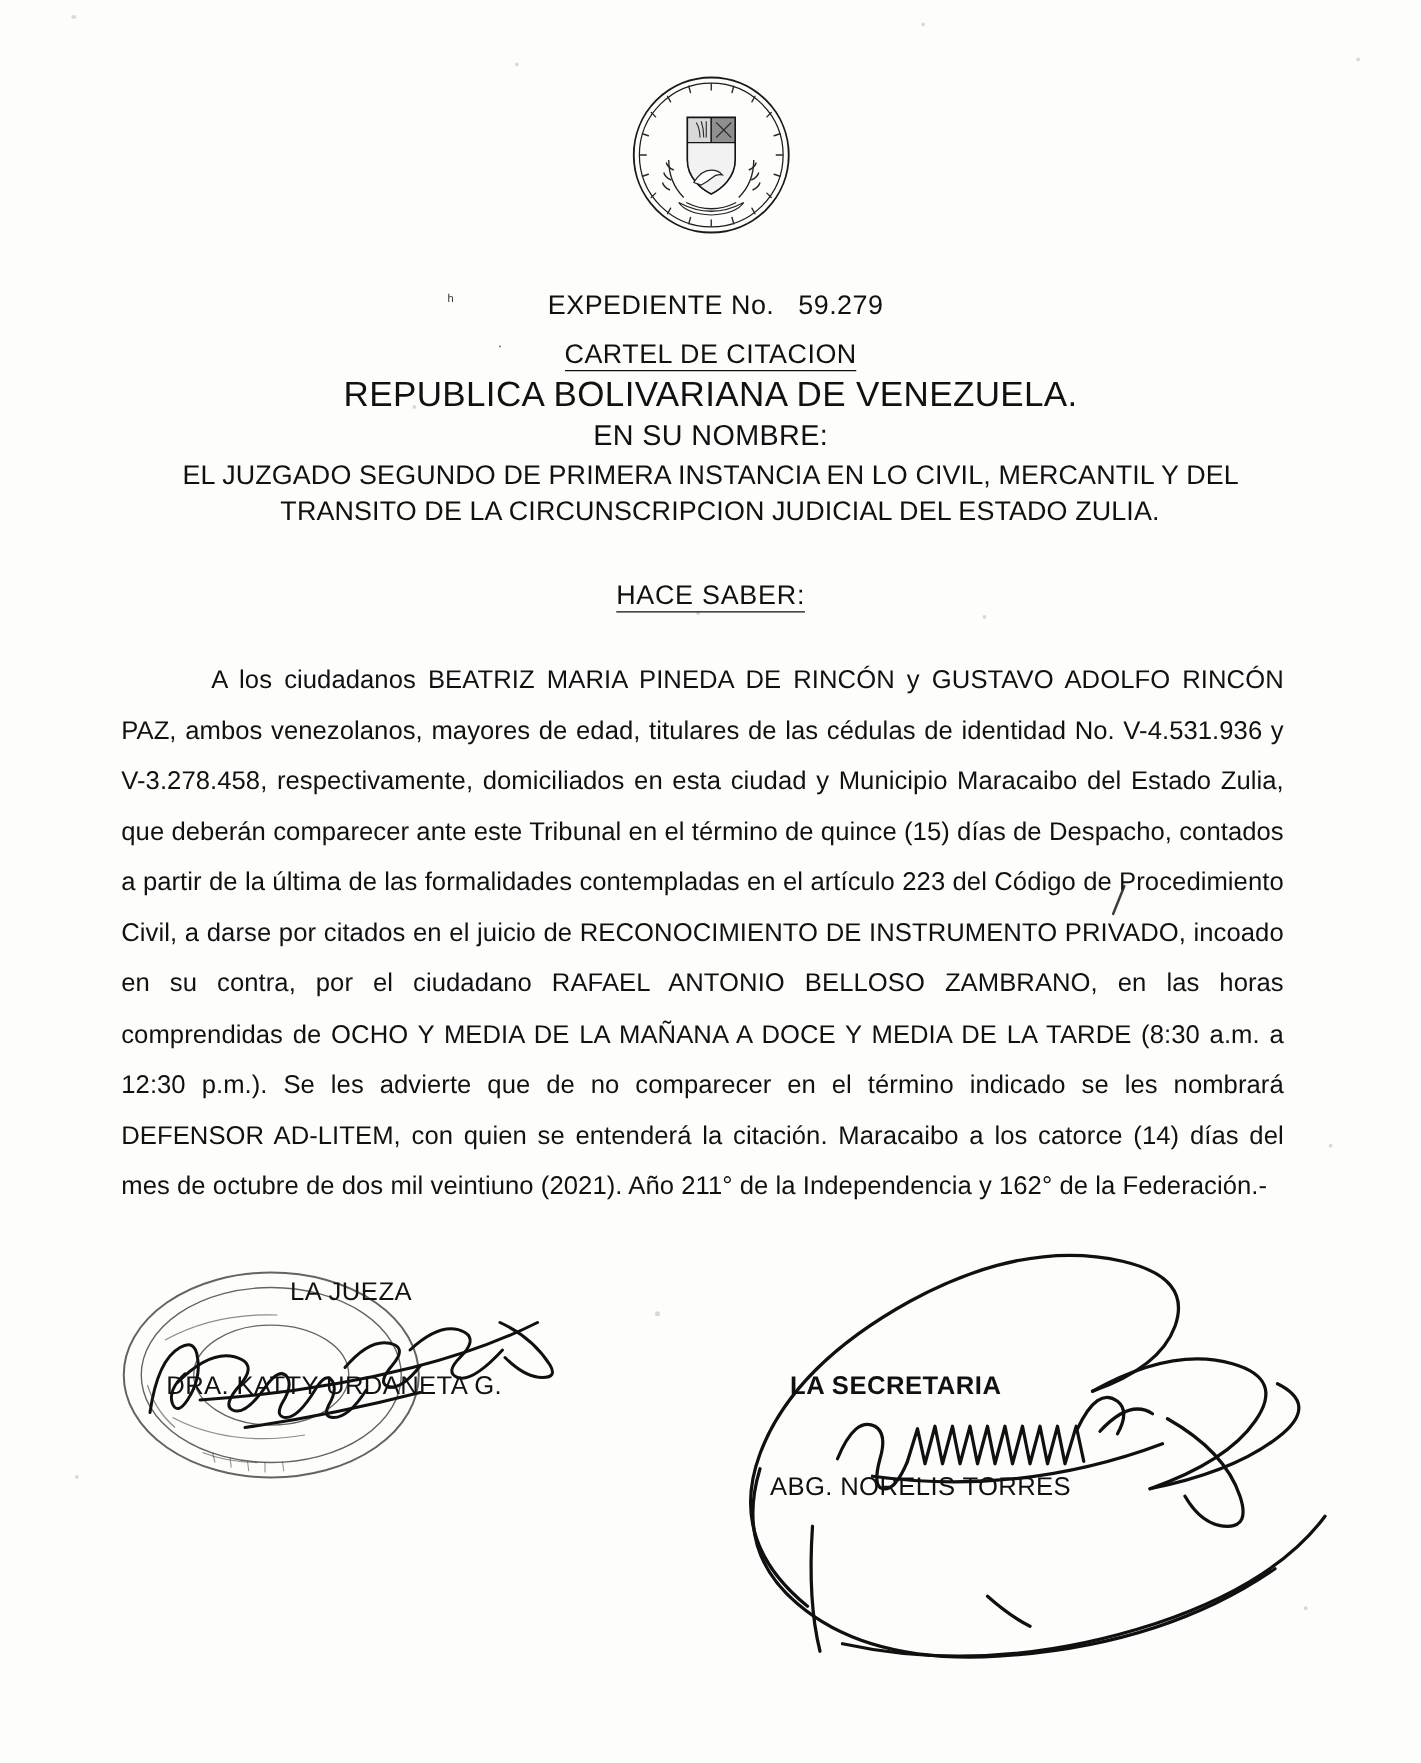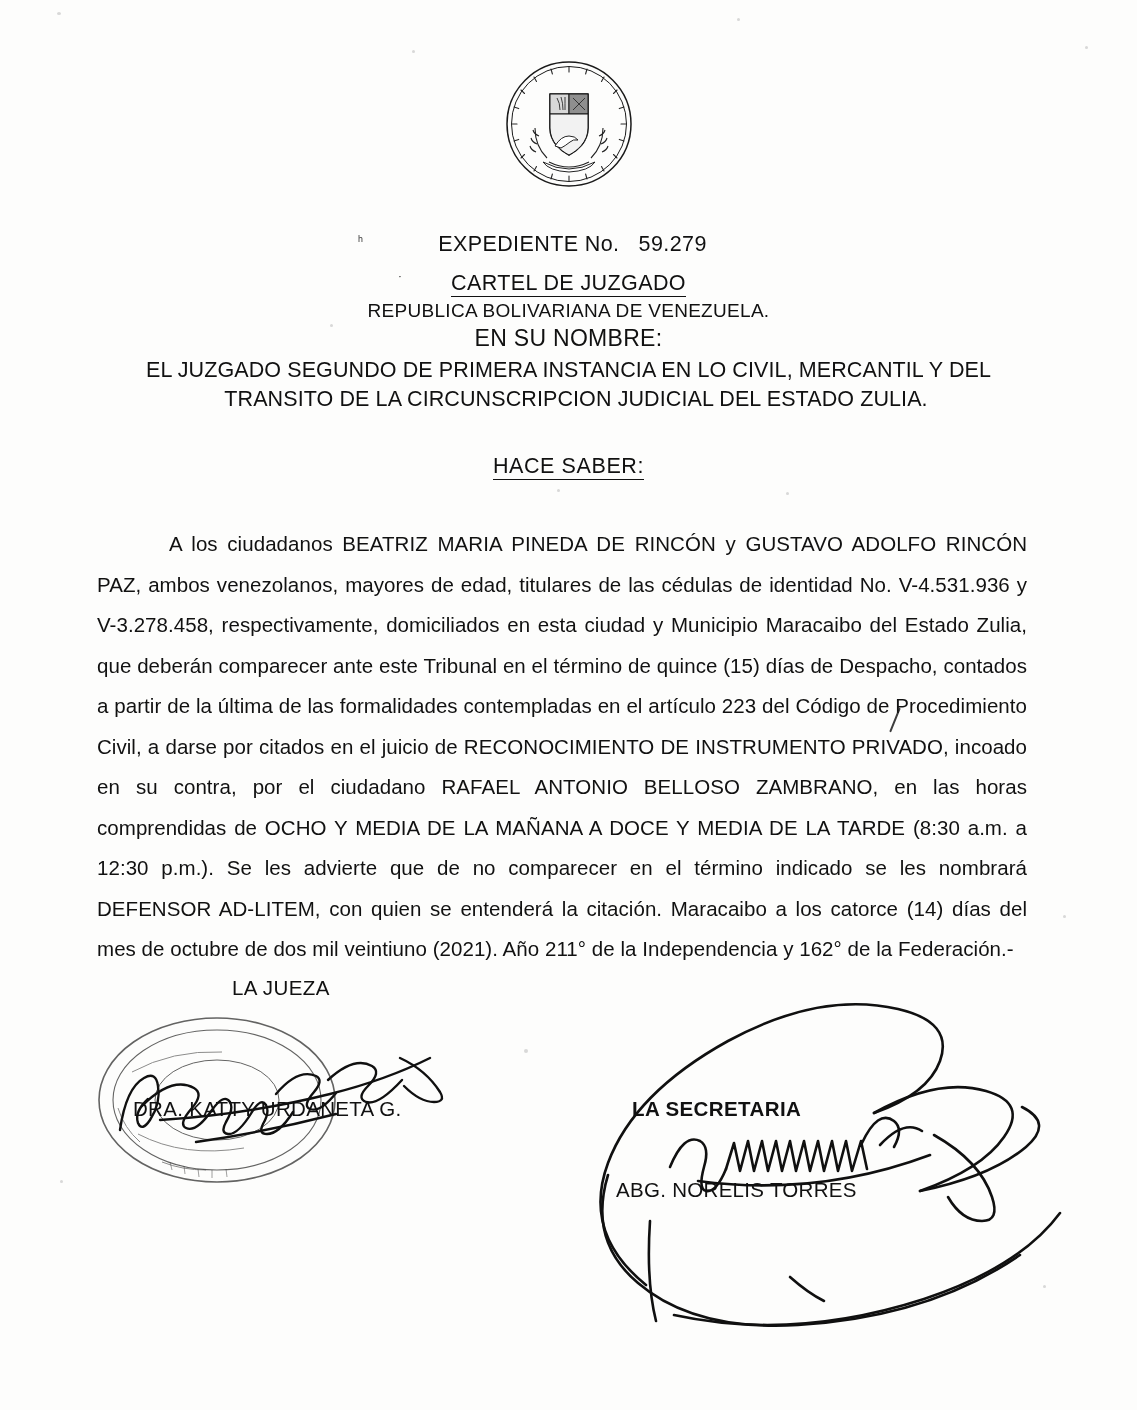--- a/index.html
+++ b/index.html
@@ -83,21 +83,21 @@
     position: relative;
   }
   .cartel-line .tick2 {
     position: absolute;
     left: 398px;
     top: 0px;
     font-size: 14px;
   }
   .rep-line {
     margin-top: 3px;
-    font-size: 19px;
+    font-size: 28px;
     letter-spacing: .3px;
   }
   .nombre-line {
     margin-top: 3px;
     font-size: 23px;
     letter-spacing: .3px;
   }
   .juzgado-line {
     margin-top: 4px;
     font-size: 21.5px;
@@ -134,21 +134,21 @@
     background: #1b1b1b;
     transform: rotate(22deg);
     border-radius: 2px;
     opacity: .85;
   }
 
   
   .sig-left-label {
     position: absolute;
     left: 232px;
-    top: 976px;
+    top: 1022px;
     font-size: 20.5px;
     letter-spacing: .4px;
   }
   .sig-left-name {
     position: absolute;
     left: 133px;
     top: 1097px;
     font-size: 20.5px;
     letter-spacing: .3px;
   }
@@ -271,21 +271,21 @@
 
     <div class="exp-line">
       <span class="tick">ʰ</span>
       <span>EXPEDIENTE No.</span>
       <span>&nbsp;</span>
       <span>59.279</span>
     </div>
 
     <div class="cartel-line">
       <span class="tick2">ˑ</span>
-      <span class="title-underline">CARTEL DE JUZGADO</span>
+      <span class="title-underline">CARTEL DE CITACION</span>
     </div>
 
     <div class="rep-line">REPUBLICA BOLIVARIANA DE VENEZUELA.</div>
     <div class="nombre-line">EN SU NOMBRE:</div>
 
     <div class="juzgado-line">EL JUZGADO SEGUNDO DE PRIMERA INSTANCIA EN LO CIVIL,  MERCANTIL  Y DEL</div>
     <div class="juzgado-line" style="margin-top:0;margin-left:15px;">TRANSITO DE LA CIRCUNSCRIPCION JUDICIAL DEL ESTADO ZULIA.</div>
 
     <div class="hace-saber">
       <span class="title-underline">HACE SABER:</span>

